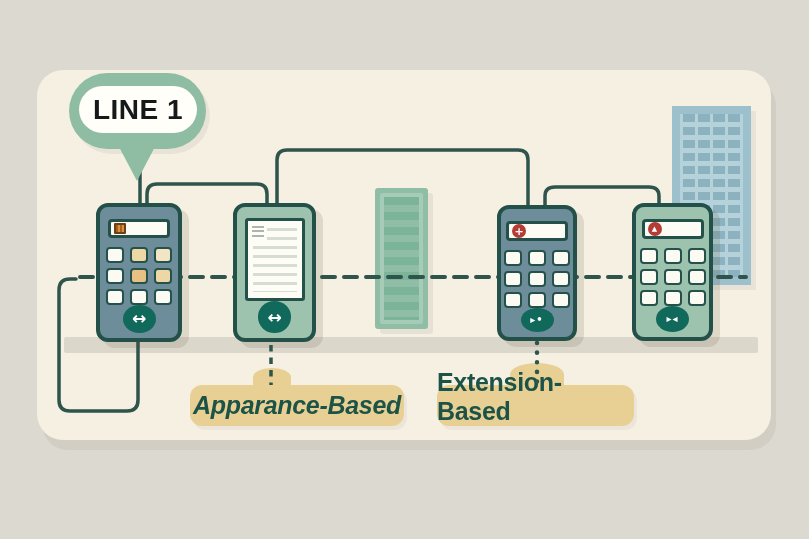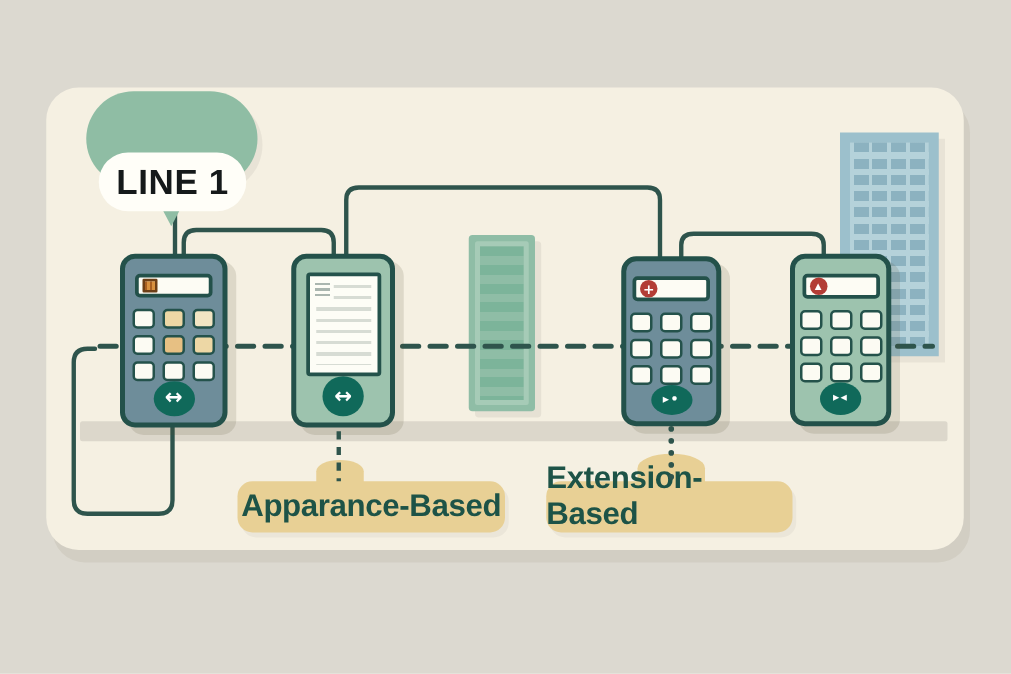--- a/index.html
+++ b/index.html
@@ -99,36 +99,36 @@
     box-shadow:4px 5px 0 rgba(0,0,0,0.05);
   }
   .bubble-tail{
     position:absolute; left:48px; top:70px; width:0; height:0;
     border-left:20px solid transparent; border-right:20px solid transparent;
     border-top:38px solid #8fbda4;
   }
   .bubble-inner{
     position:absolute; left:10px; top:13px; width:118px; height:47px;
     background:#fffef8; border-radius:24px;
-    display:flex; align-items:center; justify-content:center;margin-top:36px;
+    display:flex; align-items:center; justify-content:center;
   }
   .bubble-inner span{
     font-size:28px; font-weight:bold; color:#15191a; letter-spacing:0.5px;
   }
   
   .bump{position:absolute; background:#e8d095; border-radius:50% 50% 0 0;}
   .bump-a{left:253px; top:368px; width:38px; height:18px;}
   .bump-e{left:510px; top:363px; width:54px; height:23px;}
   .tag{
     position:absolute; top:385px; height:41px; background:#e8d095; border-radius:12px;
     display:flex; align-items:center; justify-content:center;
     color:#1d5347; font-weight:bold; font-size:25px; letter-spacing:-0.3px;
     box-shadow:3px 4px 0 rgba(0,0,0,0.04);
   }
-  #tag-appearance{left:190px; width:214px;}
+  #tag-appearance{left:190px; width:214px;font-style:italic;}
   #tag-extension{left:437px; width:197px;align-items:flex-end;}
 </style>
 </head>
 <body>
 
 <div class="stage">
 
   <div class="card"></div>
 
   <div class="building building-blue">

